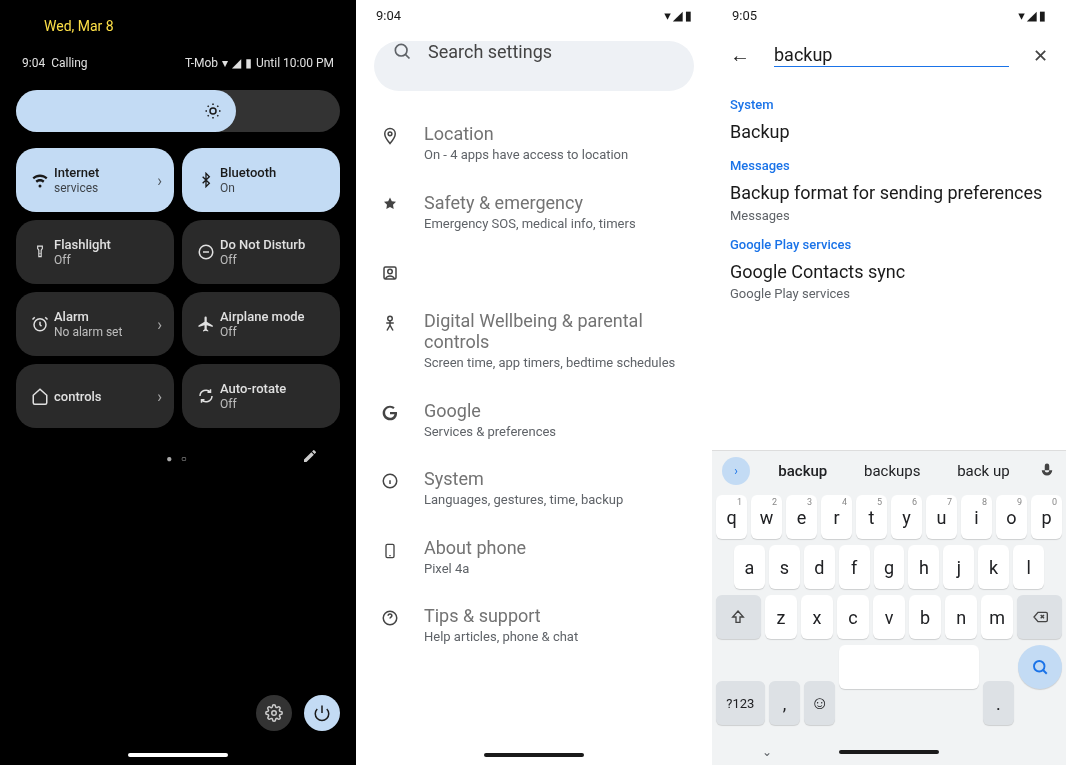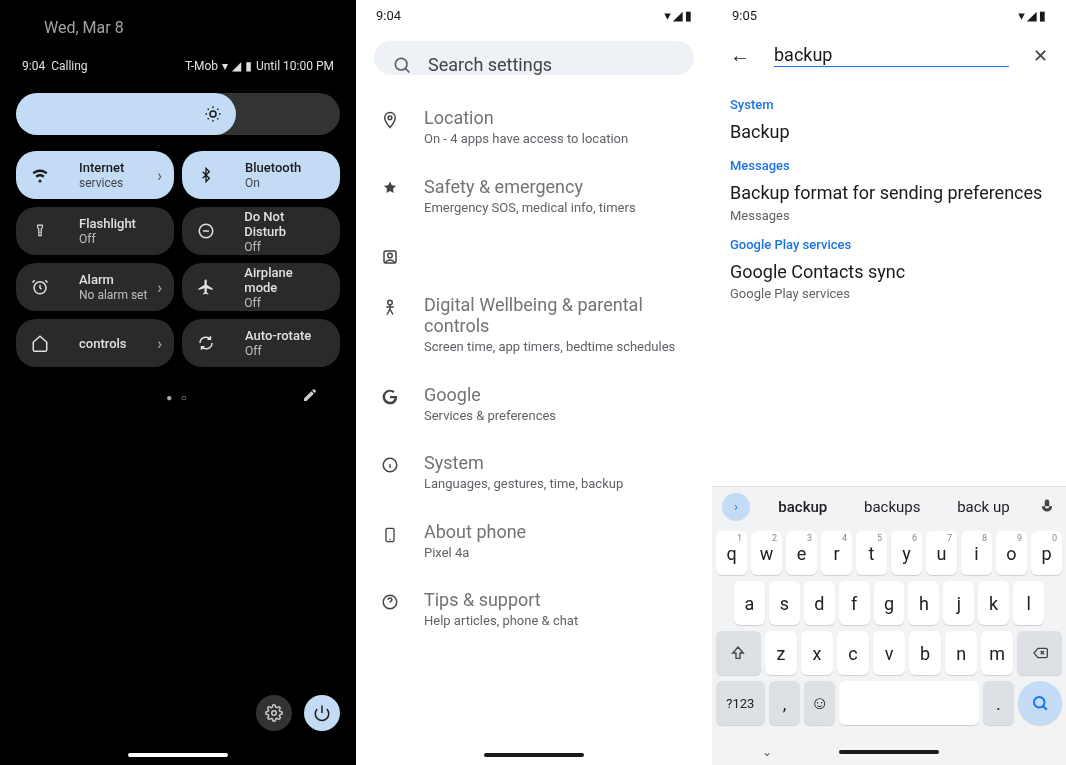--- a/index.html
+++ b/index.html
@@ -3,49 +3,49 @@
 <meta charset="utf-8">
 <style>
 * { margin: 0; padding: 0; box-sizing: border-box; font-family: Roboto, -apple-system, sans-serif; }
 body { display: flex; width: 1066px; height: 765px; background: #fff; overflow: hidden; }
 .panel { height: 765px; position: relative; overflow: hidden; }
 .panel1 { width: 356px; background: #000; color: #fff; }
 .panel2 { width: 356px; background: #fff; color: #1a1a1a; }
 .panel3 { width: 354px; background: #fff; color: #1a1a1a; display: flex; flex-direction: column; }
 
 
-.p1-date { font-size: 16px; padding: 18px 0 0 44px; color: #a3a3a3; }
+.p1-date { font-size: 14px; padding: 18px 0 0 44px; color: #fde047; }
 .p1-status { display: flex; align-items: center; justify-content: space-between; padding: 0 22px; margin-top: 22px; font-size: 12px; color: #e0e0e0; }
 .p1-status-left { display: flex; align-items: center; gap: 6px; }
 .p1-status-right { display: flex; align-items: flex-start; gap: 4px; font-size: 12px; }
 .p1-brightness { display: flex; align-items: center; margin: 20px 16px 0; }
 .p1-bright-track { flex: 1; height: 42px; background: #333; border-radius: 21px; position: relative; }
 .p1-bright-fill { height: 42px; width: 68%; background: #c3dbf4; border-radius: 21px; position: relative; }
 .p1-bright-icon { position: absolute; right: 14px; top: 50%; transform: translateY(-50%); color: #1a1a1a; }
 .p1-tiles { display: grid; grid-template-columns: 1fr 1fr; gap: 8px; padding: 16px; }
-.p1-tile { height: 48px; border-radius: 20px; display: flex; align-items: center; padding: 0 14px; gap: 29px; background: #2a2a2a; color: #e0e0e0; position: relative; }
+.p1-tile { height: 64px; border-radius: 20px; display: flex; align-items: center; padding: 0 14px; gap: 4px; background: #2a2a2a; color: #e0e0e0; position: relative; }
 .p1-tile.on { background: #c3dbf4; color: #1a1a1a; }
 .p1-tile-icon { width: 20px; display: flex; justify-content: center; }
 .p1-tile-text { display: flex; flex-direction: column; gap: 1px; }
 .p1-tile-title { font-size: 13px; font-weight: 500; }
 .p1-tile-sub { font-size: 12px; opacity: 0.8; }
 .p1-tile-chev { position: absolute; right: 12px; opacity: 0.7; }
 .p1-dots { text-align: center; color: #aaa; font-size: 10px; letter-spacing: 3px; margin-top: 4px; }
 .p1-edit { position: absolute; right: 38px; color: #ccc;}
 .p1-dots-row { display: flex; justify-content: center; align-items: center; position: relative; height: 24px; }
 .p1-bottom { position: absolute; bottom: 34px; right: 16px; display: flex; gap: 12px; }
 .p1-circ { width: 36px; height: 36px; border-radius: 50%; display: flex; align-items: center; justify-content: center; }
 .p1-circ.dark { background: #333; color: #ccc; }
 .p1-circ.light { background: #c3dbf4; color: #1a1a1a; }
 .p1-navbar { position: absolute; bottom: 8px; left: 50%; transform: translateX(-50%); width: 100px; height: 4px; background: #fff; border-radius: 2px; }
 
 
 .p2-status { display: flex; justify-content: space-between; padding: 8px 20px; font-size: 13px; }
 .p2-status-icons { display: flex; gap: 2px; align-items: center; }
-.p2-search { margin: 10px 18px 18px; height: 34px; background: #eef1f5; border-radius: 28px; display: flex; align-items: flex-end; padding: 0 18px; gap: 16px; color: #444; }
+.p2-search { margin: 10px 18px 18px; height: 50px; background: #eef1f5; border-radius: 28px; display: flex; align-items: flex-start; padding: 0 18px; gap: 16px; color: #444; }
 .p2-search-text { font-size: 18px; color: #444; }
 .p2-list { padding: 0 18px; }
 .p2-item { display: flex; gap: 22px; padding: 14px 4px; align-items: flex-start; }
 .p2-item-icon { width: 24px; display: flex; justify-content: center; padding-top: 4px; color: #444; flex-shrink: 0; }
 .p2-item-body { flex: 1; }
 .p2-item-title { font-size: 18px; color: #737373; margin-bottom: 2px; }
 .p2-item-sub { font-size: 13px; color: #5f6368; line-height: 1.35; }
 .p2-navbar { position: absolute; bottom: 8px; left: 50%; transform: translateX(-50%); width: 100px; height: 4px; background: #1a1a1a; border-radius: 2px; }
 
 
@@ -65,21 +65,21 @@
 .p3-sugg-words { display: flex; flex: 1; justify-content: space-around; }
 .p3-sugg-word { font-size: 15px; padding: 4px 8px; color: #202124; }
 .p3-sugg-word.first { font-weight: 500; }
 .p3-mic { color: #444; }
 .p3-keys { padding: 4px 4px 8px; }
 .p3-row { display: flex; gap: 4px; margin-bottom: 6px; justify-content: center; }
 .p3-key { flex: 1; height: 44px; background: #fff; border-radius: 6px; display: flex; align-items: center; justify-content: center; font-size: 18px; color: #202124; position: relative; box-shadow: 0 1px 1px rgba(0,0,0,0.15); }
 .p3-key .num { position: absolute; top: 2px; right: 5px; font-size: 9px; color: #888; }
 .p3-row2 { padding: 0 18px; }
 .p3-shift, .p3-bksp { flex: 1.4; background: #dde1e5; }
-.p3-actkey { background: #dde1e5; }
+.p3-actkey { background: #dde1e5; margin-top: 36px; }
 .p3-space { flex: 4; }
 .p3-search-key { background: #c3dbf4; border-radius: 50%; flex: 0 0 44px; color: #1a73e8; }
 .p3-navrow { display: flex; justify-content: center; align-items: center; position: relative; height: 26px; }
 .p3-chev-down { position: absolute; left: 50px; color: #5f6368; font-size: 12px; }
 .p3-navbar { width: 100px; height: 4px; background: #1a1a1a; border-radius: 2px; }
 
 svg { display: block; }
 </style>
 </head>
 <body>

